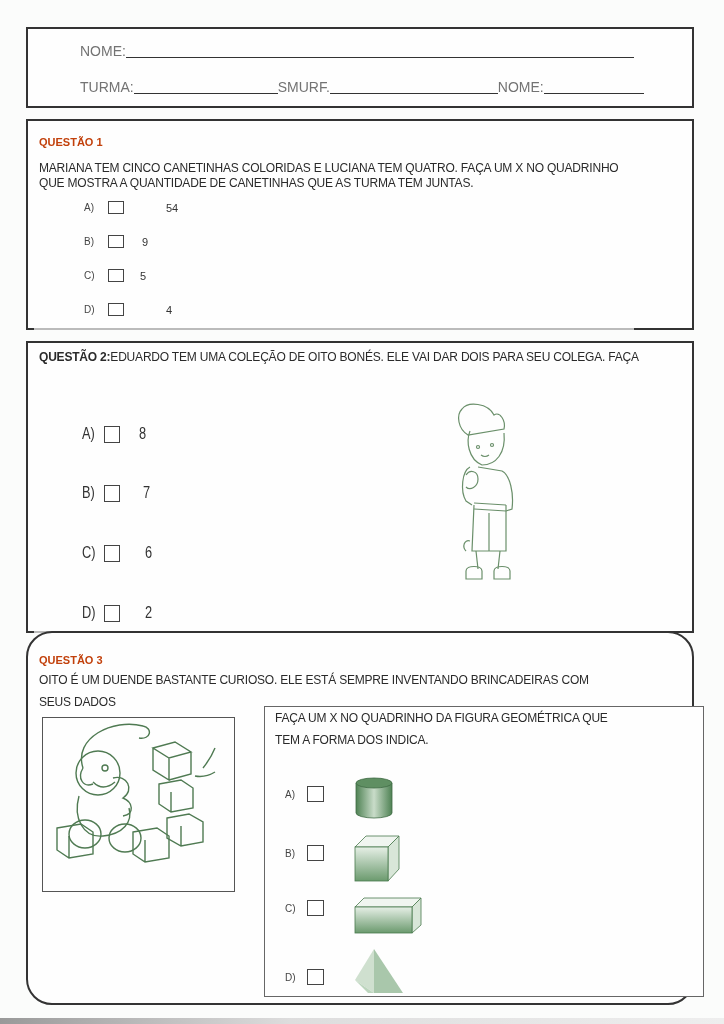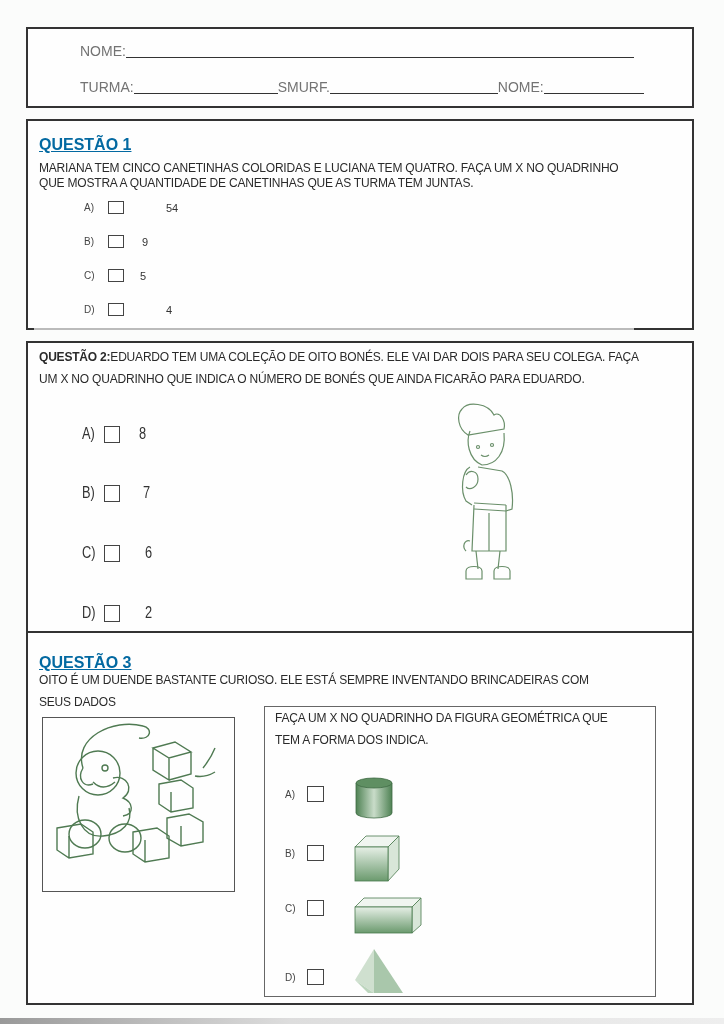--- a/index.html
+++ b/index.html
@@ -3,21 +3,21 @@
 <meta charset="utf-8">
 <style>
   html, body { margin:0; padding:0; }
   body {
     width:724px; height:1024px; background:#fbfcfb; position:relative; overflow:hidden;
     font-family:"Liberation Sans", sans-serif; color:#2b2b2b;
   }
   .box { position:absolute; border:2px solid #333; box-sizing:border-box; background:#fefefe; }
   .hdr-row { position:absolute; font-size:14px; color:#737373; display:flex; align-items:flex-start; }
   .line { display:inline-block; border-bottom:1px solid #333; height:14px; }
-  .qtitle { position:absolute; font-weight:bold; font-size:16px; color:#0369a1;text-decoration:underline; }
+  .qtitle { position:absolute; font-weight:bold; font-size:11px; color:#c2410c; }
   .qtext { position:absolute; font-size:12px; line-height:22px; color:#2a2a2a; letter-spacing:-0.2px; }
   .opt { position:absolute; display:flex; align-items:center; }
   .cb { display:inline-block; border:1.3px solid #444; box-sizing:border-box; background:#fff; }
   .q1 .lbl { font-size:10px; color:#444; width:24px; }
   .q1 .cb { width:16px; height:13px; margin-right:14px; }
   .q1 .val { font-size:11px; color:#333;margin-left:28px; }
   .q2 .lbl { font-size:16px; color:#333; width:22px; transform:scaleX(0.8); transform-origin:left; }
   .q2 .cb { width:16px; height:17px; margin-right:18px; }
   .q2 .val { font-size:16px; color:#333; transform:scaleX(0.8); }
   .q3 .lbl { font-size:10px; color:#444; width:22px; }
@@ -69,21 +69,20 @@
     <span class="val">4</span>
   </div>
 
   <div class="border-cut" style="left:6px;bottom:-2px;width:600px;height:2px;background:#bbb;"></div>
 </div>
 
 <div class="box q2" style="left:26px;top:341px;width:668px;height:292px;">
   <div class="qtext" style="left:11px;top:3px;">
     <b>QUESTÃO 2:</b><span>EDUARDO TEM UMA COLEÇÃO DE OITO BONÉS. ELE VAI DAR DOIS PARA SEU COLEGA. FAÇA</span>
   </div>
-  <div class="qtext" style="left:11px;top:25px;">UM X NO QUADRINHO QUE INDICA O NÚMERO DE BONÉS QUE AINDA FICARÃO PARA EDUARDO.</div>
 
   <div class="opt" style="left:54px;top:82px;">
     <span class="lbl">A)</span>
     <span class="cb"></span>
     <span class="val">8</span>
   </div>
   <div class="opt" style="left:54px;top:141px;">
     <span class="lbl">B)</span>
     <span class="cb"></span>
     <span class="val" style="margin-left:4px;">7</span>
@@ -115,21 +114,21 @@
     <path d="M28 150 L 30 168"></path>
       <path d="M52 150 L 50 168"></path>
     <path d="M18 170 C 18 164, 34 164, 34 170 L 34 178 L 18 178 Z"></path>
     <path d="M46 170 C 46 164, 62 164, 62 170 L 62 178 L 46 178 Z"></path>
     <path d="M18 150 C 14 146, 16 138, 22 140"></path>
   </svg>
 
   <div class="border-cut" style="left:6px;bottom:-2px;width:576px;height:2px;background:#bbb;"></div>
 </div>
 
-<div class="box q3" style="left:26px;top:631px;width:668px;height:374px;">
+<div class="box q3" style="left:26px;top:631px;width:668px;height:374px;border-radius:26px;">
   <div class="qtitle" style="left:11px;top:21px;">QUESTÃO 3</div>
   <div class="qtext" style="left:11px;top:36px;">OITO É UM DUENDE BASTANTE CURIOSO. ELE ESTÁ SEMPRE INVENTANDO BRINCADEIRAS COM</div>
   <div class="qtext" style="left:11px;top:58px;">SEUS DADOS</div>
 
   <div class="box" style="left:14px;top:84px;width:193px;height:175px;border:1px solid #555;">
     <svg width="191" height="173" viewBox="0 0 191 173" fill="none" stroke="#4f7a52" stroke-width="1.4">
       <path d="M40 50 C 30 20, 70 0, 100 8 C 110 10, 108 22, 96 20"></path>
       <path d="M40 50 C 34 60, 40 70, 50 66"></path>
       <circle cx="55" cy="55" r="22"></circle>
       <circle cx="62" cy="50" r="3"></circle>
@@ -141,21 +140,21 @@
       <path d="M110 30 l22 -6 l16 10 l-22 6 z M110 30 l0 22 l16 10 l0 -22 M148 34 l0 22 l-22 6"></path>
       <path d="M116 66 l22 -4 l12 8 l0 20 l-22 4 l-12 -8 z M128 74 l0 20"></path>
       <path d="M124 100 l22 -4 l14 8 l0 20 l-22 4 l-14 -8 z M138 108 l0 20"></path>
       <path d="M14 110 l24 -4 l12 8 l0 22 l-24 4 l-12 -8 z M26 118 l0 22"></path>
       <path d="M90 114 l24 -4 l12 8 l0 22 l-24 4 l-12 -8 z M102 122 l0 22"></path>
       <path d="M160 50 q 8 -10 12 -20"></path>
       <path d="M152 58 q 10 2 20 -4"></path>
     </svg>
   </div>
 
-  <div class="box" style="left:236px;top:73px;width:392px;height:291px;border:1px solid #666;">
+  <div class="box" style="left:236px;top:73px;width:440px;height:291px;border:1px solid #666;">
     <div class="qtext" style="left:10px;top:0px;">FAÇA UM X NO QUADRINHO DA FIGURA GEOMÉTRICA QUE</div>
     <div class="qtext" style="left:10px;top:22px;">TEM A FORMA DOS INDICA.</div>
 
     <div class="opt" style="left:20px;top:79px;">
       <span class="lbl">A)</span>
       <span class="cb"></span>
     </div>
     <svg class="shape" style="left:89px;top:70px;" width="40" height="42" viewBox="0 0 40 42">
       <defs>
         <linearGradient id="gcyl" x1="0" x2="1" y1="0" y2="0">

